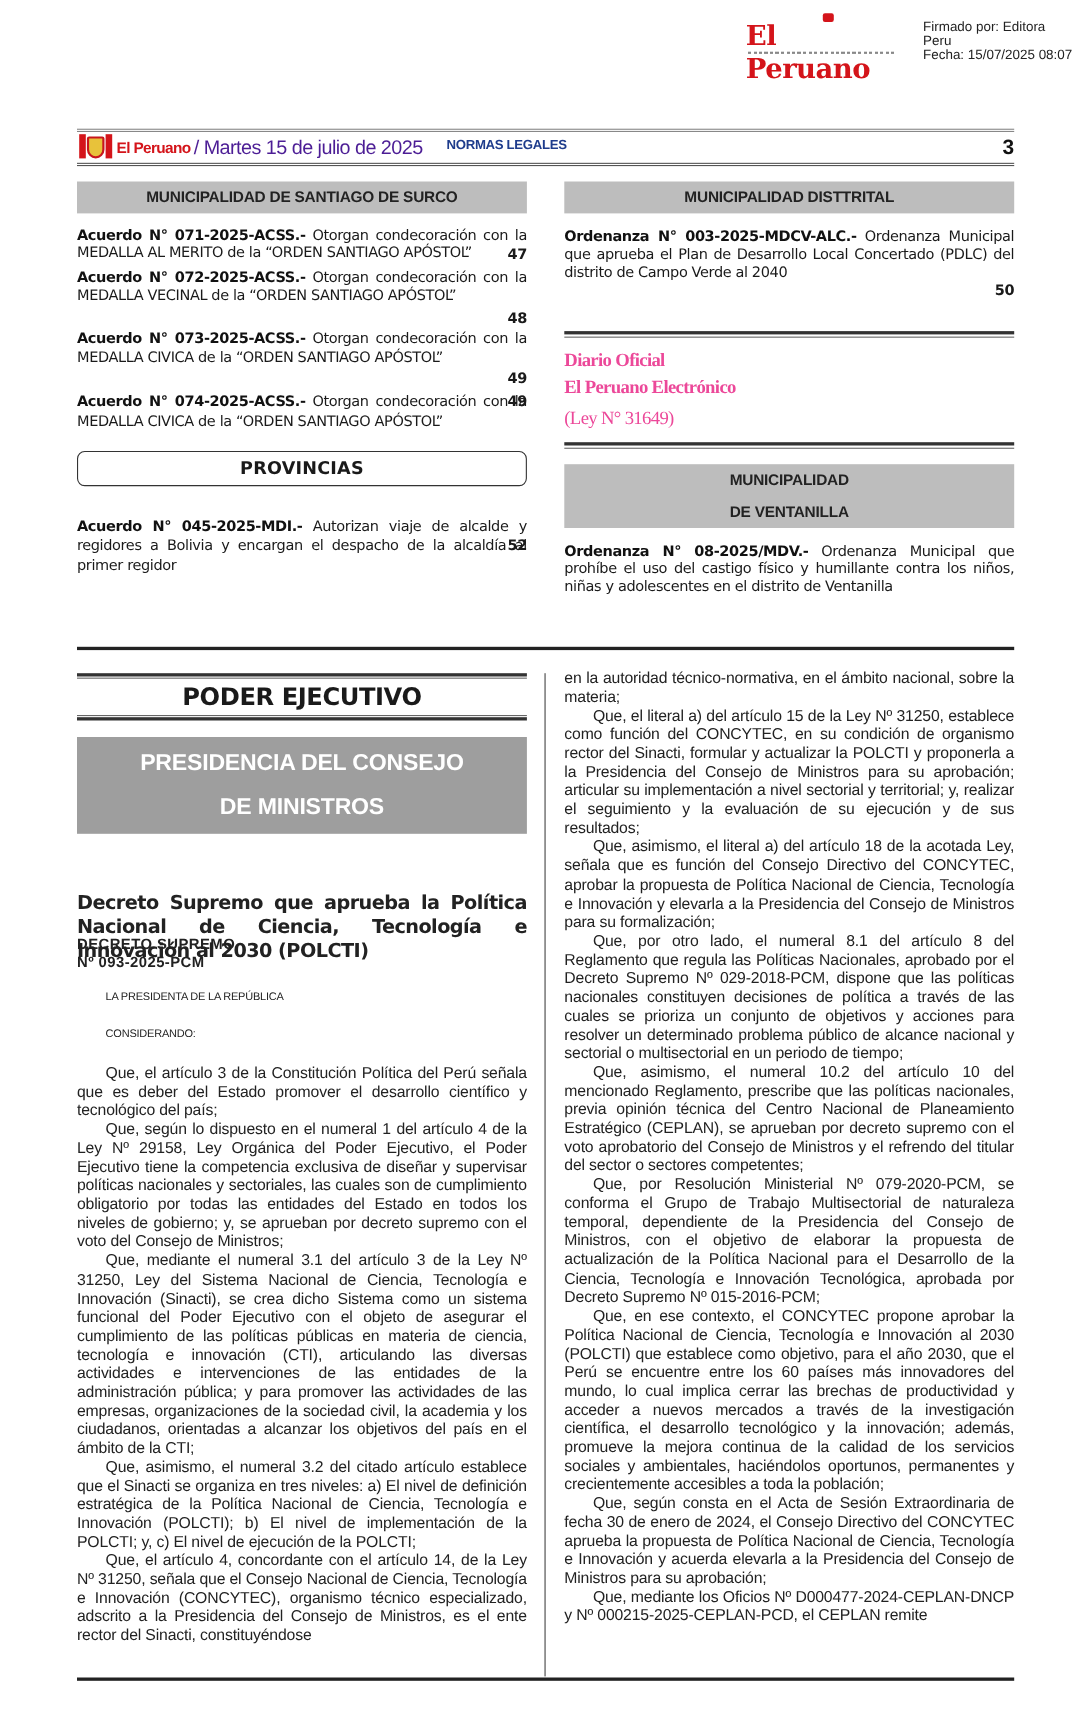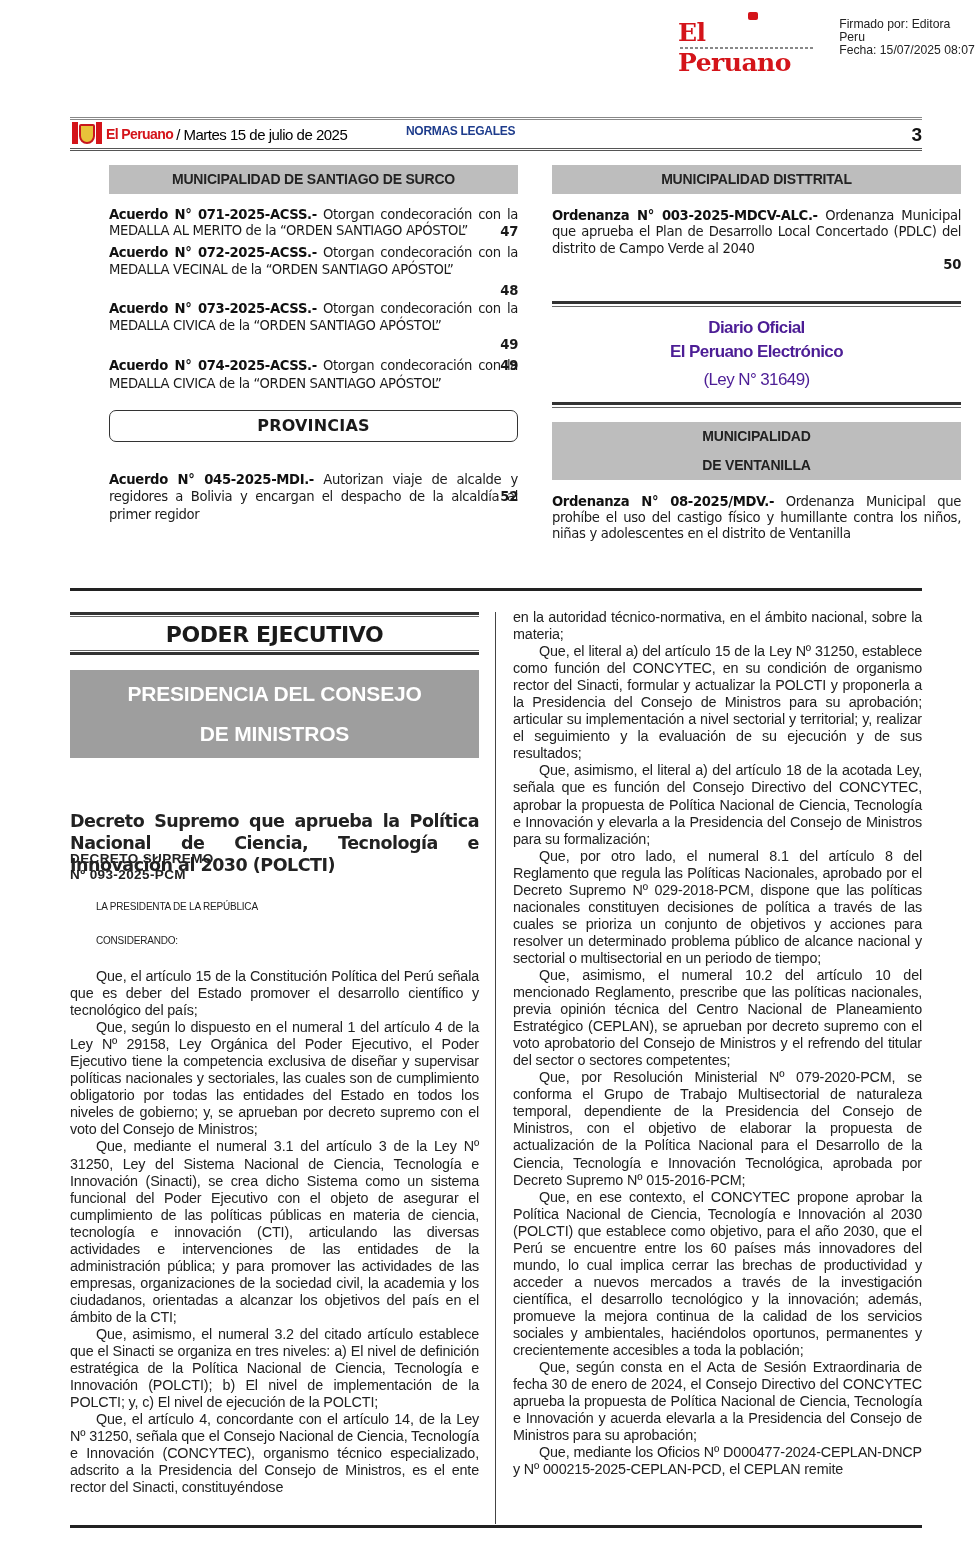--- a/index.html
+++ b/index.html
@@ -13,38 +13,38 @@
   .sig-logo .tag { position: absolute; left: 2px; top: 29px; width: 135px; height: 2px; background: repeating-linear-gradient(90deg,#888 0 3px,#fff 3px 5px); }
   .sig-text { margin-left: 14px; font-size: 12.2px; line-height: 13px; color: #222; }
 
   
   .hdr { position: absolute; left: 70px; top: 117px; width: 852px; height: 34px; border-top: 3px double #888; border-bottom: 3px double #555; display: flex; align-items: center; }
   .hdr-emblem { width: 30px; height: 28px; margin-left: 2px; position: relative; }
   .hdr-emblem .flagl, .hdr-emblem .flagr { position: absolute; top: 2px; width: 6px; height: 22px; background: #d4141a; }
   .hdr-emblem .flagl { left: 0; } .hdr-emblem .flagr { right: 0; }
   .hdr-emblem .shield { position: absolute; left: 7px; top: 4px; width: 16px; height: 20px; background: #e8c23a; border: 2px solid #c8161d; border-radius: 2px 2px 8px 8px; }
   .hdr-brand { font-family: "Liberation Sans", sans-serif; font-weight: bold; color: #d4141a; font-size: 14px; margin-left: 4px; letter-spacing: -0.6px; }
-  .hdr-date { font-size: 15px; color: #000000; margin-left: 3px; letter-spacing: -0.5px; }
+  .hdr-date { font-size: 18px; color: #4c1d95; margin-left: 3px; letter-spacing: -0.5px; }
   .hdr-title { position: absolute; left: 336px; top: 4px; font-size: 12px; font-weight: bold; color: #1e3c8c; letter-spacing: -0.3px; }
   .hdr-page { position: absolute; right: 0; top: 4px; font-size: 19px; font-weight: bold; color: #111; }
 
   
-  .col { position: absolute; width: 409px; margin-left: 39px; }
+  .col { position: absolute; width: 409px; }
   .col-l { left: 70px; }
   .col-r { left: 513px; }
   .grey-band { background: #bdbdbd; text-align: center; font-weight: bold; font-size: 14px; color: #222; line-height: 29px; letter-spacing: -0.2px; }
   .entry { font-family: "DejaVu Sans", sans-serif; font-size: 13.2px; line-height: 16.4px; text-align: justify; color: #1a1a1a; letter-spacing: -0.35px; }
   .entry b { font-weight: bold; color: #111; }
   .entry .pg { display: block; text-align: right; font-weight: bold; }
   .entry .pg-inline { float: right; font-weight: bold; }
 
   .provincias { border: 1.5px solid #333; border-radius: 7px; text-align: center; font-family: "DejaVu Sans", sans-serif; font-weight: bold; font-size: 16px; line-height: 30px; letter-spacing: 0.2px; }
 
   .rule-double { height: 6px; border-top: 3px solid #333; border-bottom: 1px solid #666; }
-  .diario { text-align: center; font-family: Liberation Sans, sans-serif; font-weight: bold; font-size: 17px; line-height: 24px; color: #4c1d95; letter-spacing: -0.6px; }
+  .diario { font-family: Liberation Serif, serif; font-weight: bold; font-size: 17px; line-height: 24px; color: #ec4899; letter-spacing: -0.6px; }
   .diario .ley { font-weight: normal; font-size: 17px; }
 
   .divider { position: absolute; left: 70px; top: 588px; width: 852px; height: 3px; background: #222; }
 
   
   .poder-top { position: absolute; left: 70px; top: 612px; width: 409px; height: 5px; border-top: 3px solid #333; border-bottom: 1px solid #666; }
   .poder-title { position: absolute; left: 70px; top: 622px; width: 409px; text-align: center; font-family: "DejaVu Sans", sans-serif; font-weight: bold; font-size: 22px; letter-spacing: -0.4px; }
   .poder-bot { position: absolute; left: 70px; top: 650px; width: 409px; height: 5px; border-top: 1px solid #666; border-bottom: 3px solid #333; }
   .pcm-band { position: absolute; left: 70px; top: 670px; width: 409px; height: 88px; background: #9e9e9e; color: #fff; text-align: center; font-weight: bold; font-size: 21px; line-height: 40px; padding-top: 4px; letter-spacing: -0.2px; }
   .ds-title { position: absolute; left: 70px; top: 766px; width: 409px; font-family: "DejaVu Sans", sans-serif; font-weight: bold; font-size: 17.5px; line-height: 22px; text-align: justify; text-align-last: left; color: #222; letter-spacing: -0.5px; margin-top: 44px; }
@@ -166,21 +166,21 @@
 
 <div class="ds-head">
   <div>DECRETO SUPREMO</div>
   <div>Nº 093-2025-PCM</div>
 </div>
 
 <div class="plain" style="top:901px">LA PRESIDENTA DE LA REPÚBLICA</div>
 <div class="plain" style="top:935px">CONSIDERANDO:</div>
 
 <div class="body-col body-l">
-  <p>Que, el artículo 15 de la Constitución Política del Perú señala que es deber del Estado promover el desarrollo científico y tecnológico del país;</p>
+  <p>Que, el artículo 3 de la Constitución Política del Perú señala que es deber del Estado promover el desarrollo científico y tecnológico del país;</p>
   <p>Que, según lo dispuesto en el numeral 1 del artículo 4 de la Ley Nº 29158, Ley Orgánica del Poder Ejecutivo, el Poder Ejecutivo tiene la competencia exclusiva de diseñar y supervisar políticas nacionales y sectoriales, las cuales son de cumplimiento obligatorio por todas las entidades del Estado en todos los niveles de gobierno; y, se aprueban por decreto supremo con el voto del Consejo de Ministros;</p>
   <p>Que, mediante el numeral 3.1 del artículo 3 de la Ley Nº 31250, Ley del Sistema Nacional de Ciencia, Tecnología e Innovación (Sinacti), se crea dicho Sistema como un sistema funcional del Poder Ejecutivo con el objeto de asegurar el cumplimiento de las políticas públicas en materia de ciencia, tecnología e innovación (CTI), articulando las diversas actividades e intervenciones de las entidades de la administración pública; y para promover las actividades de las empresas, organizaciones de la sociedad civil, la academia y los ciudadanos, orientadas a alcanzar los objetivos del país en el ámbito de la CTI;</p>
   <p>Que, asimismo, el numeral 3.2 del citado artículo establece que el Sinacti se organiza en tres niveles: a) El nivel de definición estratégica de la Política Nacional de Ciencia, Tecnología e Innovación (POLCTI); b) El nivel de implementación de la POLCTI; y, c) El nivel de ejecución de la POLCTI;</p>
   <p>Que, el artículo 4, concordante con el artículo 14, de la Ley Nº 31250, señala que el Consejo Nacional de Ciencia, Tecnología e Innovación (CONCYTEC), organismo técnico especializado, adscrito a la Presidencia del Consejo de Ministros, es el ente rector del Sinacti, constituyéndose</p>
 </div>
 
 <div class="vsep"></div>
 
 <div class="body-col body-r">
   <p class="noind">en la autoridad técnico-normativa, en el ámbito nacional, sobre la materia;</p>

